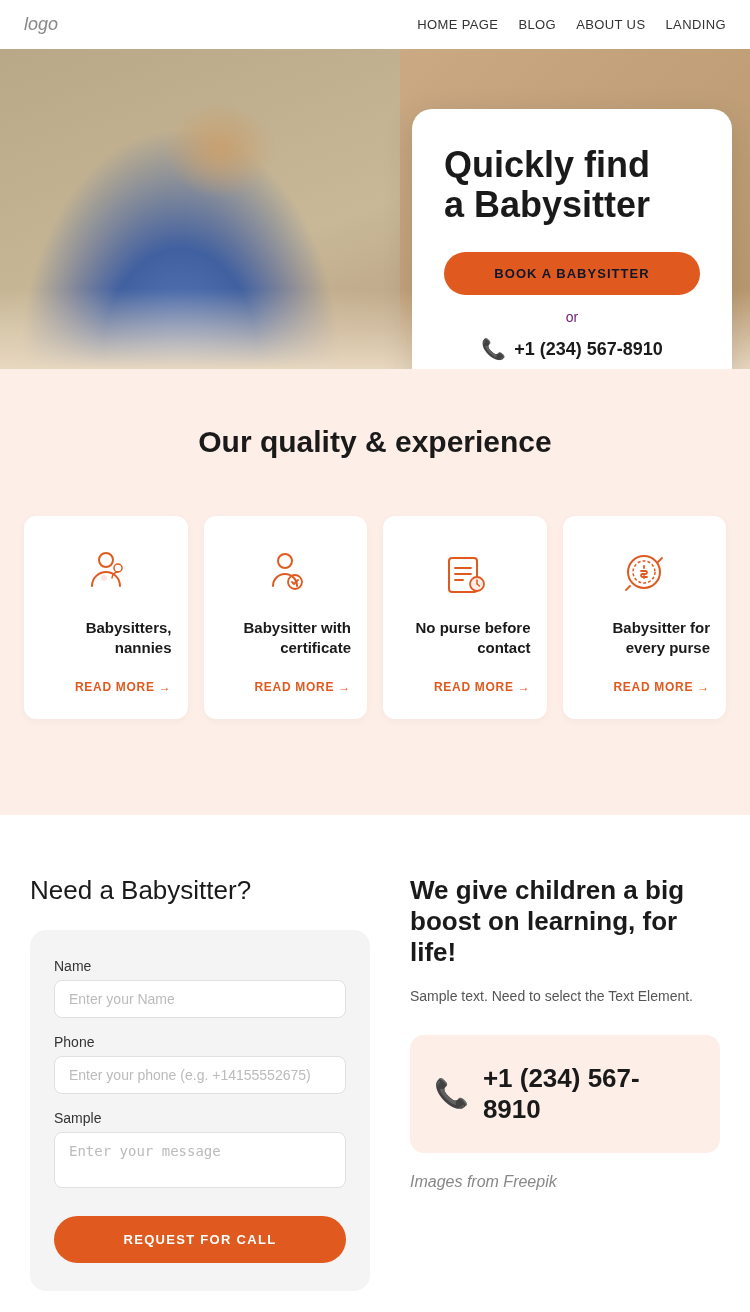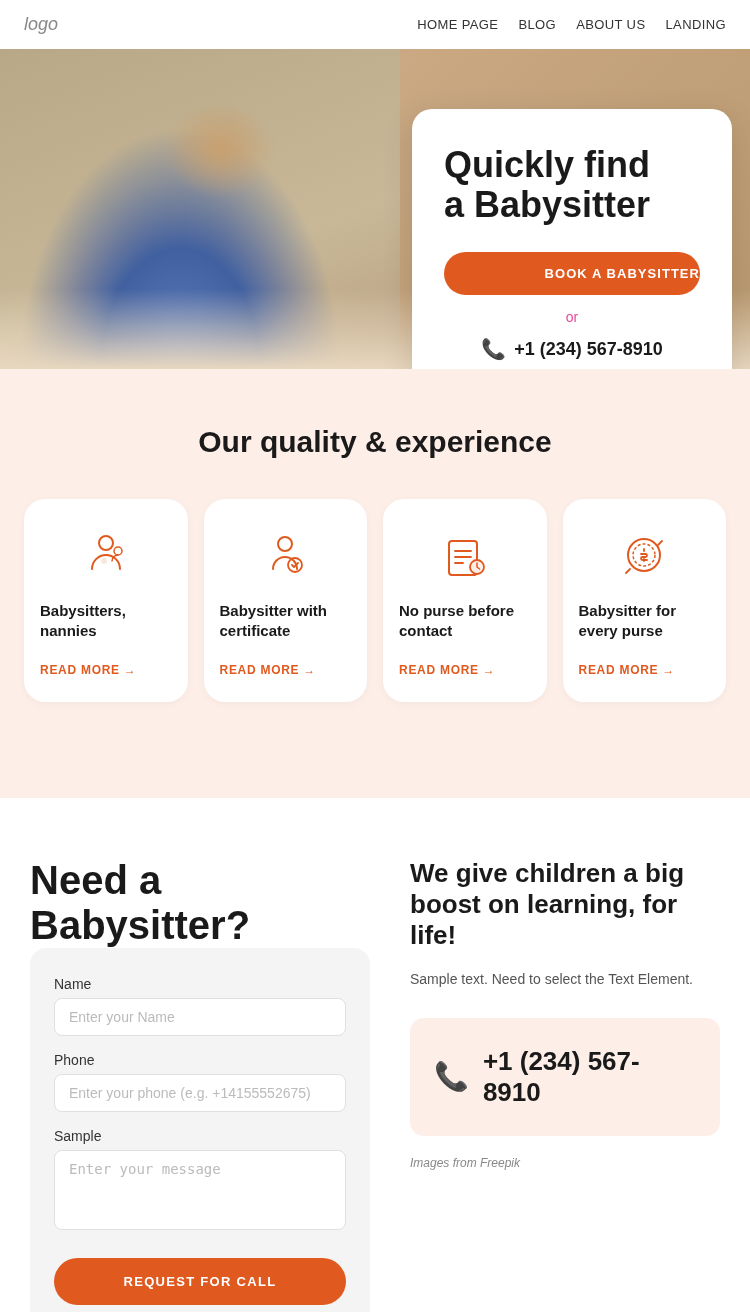--- a/index.html
+++ b/index.html
@@ -32,25 +32,25 @@
       position: absolute; right: 18px; top: 60px;
       background: #fff; border-radius: 20px;
       padding: 36px 32px 28px 32px;
       width: 320px; box-shadow: 0 8px 32px rgba(0,0,0,0.12);
     }
     .hero-card h1 {
       font-size: 36px; font-weight: 800; color: #1a1a1a; line-height: 1.1; margin-bottom: 28px;
     }
     .hero-book-btn {
       display: block; width: 100%;
-      background: #e05a20; color: #ffffff; border: none; border-radius: 30px;
+      background: #e05a20; color: #0f172a; border: none; border-radius: 30px;
       padding: 14px 0; font-size: 13px; font-weight: 700; letter-spacing: 0.08em;
-      cursor: pointer; text-align: right; margin-bottom: 14px;
-    }
-    .hero-or { text-align: center; color: #ec4899; font-size: 14px; margin-bottom: 12px; }
+      cursor: pointer; text-align: center; margin-bottom: 14px;
+    }
+    .hero-or { text-align: center; color: #701a75; font-size: 14px; margin-bottom: 12px; }
     .hero-phone {
       display: flex; align-items: center; justify-content: center; gap: 8px;
       font-size: 18px; font-weight: 600; color: #1a1a1a;
     }
     .hero-phone-icon { color: #e05a20; font-size: 20px; }
     .hero-image-credit {
       text-align: center; font-size: 11px; color: #999; margin-top: 12px;
     }
     .hero-image-credit a { color: #e05a20; text-decoration: underline; }
 
@@ -59,22 +59,22 @@
       background: #fdeee8; padding: 56px 24px 96px;
     }
     .quality-section h2 {
       text-align: center; font-size: 30px; font-weight: 800; color: #1a1a1a;
       margin-bottom: 40px;
     }
     .quality-cards {
       display: grid; grid-template-columns: repeat(4, 1fr); gap: 16px;
     }
     .quality-card {
-      background: #fff; border-radius: 21px; padding: 28px 16px 24px;
-      text-align: left; box-shadow: 0 2px 8px rgba(0,0,0,0.04);
+      background: #fff; border-radius: 12px; padding: 28px 16px 24px;
+      text-align: right; box-shadow: 0 2px 8px rgba(0,0,0,0.04); margin-top: 17px;
     }
     .quality-card-icon {
       width: 56px; height: 56px; margin: 0 auto 18px;
       display: flex; align-items: center; justify-content: center;
     }
     .quality-card-icon svg { width: 48px; height: 48px; }
     .quality-card h3 {
       font-size: 15px; font-weight: 700; color: #1a1a1a; margin-bottom: 20px; line-height: 1.3;
     }
     .read-more {
@@ -83,35 +83,35 @@
     }
 
     
     .form-section {
       background: #fff; padding: 60px 30px 60px;
       display: flex; gap: 40px;
     }
     .form-left { flex: 0 0 340px; }
     .form-right { flex: 1; }
     .form-section h2 {
-      font-size: 40px; font-weight: 700; color: #1a1a1a; 
+      font-size: 26px; font-weight: 400; color: #1a1a1a; margin-bottom: 24px;
     }
     .form-box {
       background: #f4f4f4; border-radius: 16px; padding: 28px 24px 28px;
     }
     .form-group { margin-bottom: 16px; }
     .form-group label {
       display: block; font-size: 14px; font-weight: 500; color: #333; margin-bottom: 6px;
     }
     .form-group input, .form-group textarea {
       width: 100%; border: 1.5px solid #e0e0e0; border-radius: 8px;
       padding: 10px 14px; font-size: 14px; color: #333; background: #fff;
       outline: none; resize: none;
     }
-    .form-group textarea { height: 80px; }
+    .form-group textarea { height: 56px; }
     .form-group input::placeholder, .form-group textarea::placeholder { color: #bbb; }
     .submit-btn {
       width: 100%; background: #e05a20; color: #fff; border: none; border-radius: 30px;
       padding: 16px 0; font-size: 13px; font-weight: 700; letter-spacing: 0.1em;
       cursor: pointer; margin-top: 8px;
     }
 
     
     .form-right h3 {
       font-size: 26px; font-weight: 800; color: #1a1a1a; line-height: 1.2; margin-bottom: 16px;
@@ -119,21 +119,21 @@
     .form-right p {
       font-size: 14px; color: #555; line-height: 1.6; margin-bottom: 28px;
     }
     .phone-box {
       background: #fdeee8; border-radius: 14px; padding: 28px 24px;
       display: flex; align-items: center; gap: 14px; margin-bottom: 20px;
     }
     .phone-box-icon { color: #e05a20; font-size: 28px; }
     .phone-box-number { font-size: 26px; font-weight: 700; color: #1a1a1a; }
     .image-credit-right {
-      font-size: 12px; color: #888; font-style: italic;
+      font-size: 16px; color: #888; font-style: italic;
     }
     .image-credit-right a { color: #888; }
 
     
     .hero-person {
       position: absolute;
       left: 0; top: 0; width: 400px; height: 440px;
       background:
         radial-gradient(ellipse 80px 70px at 220px 100px, #c8a070 0%, transparent 70%),
         radial-gradient(ellipse 200px 300px at 180px 320px, #6080c0 0%, #4060a0 40%, transparent 80%),

